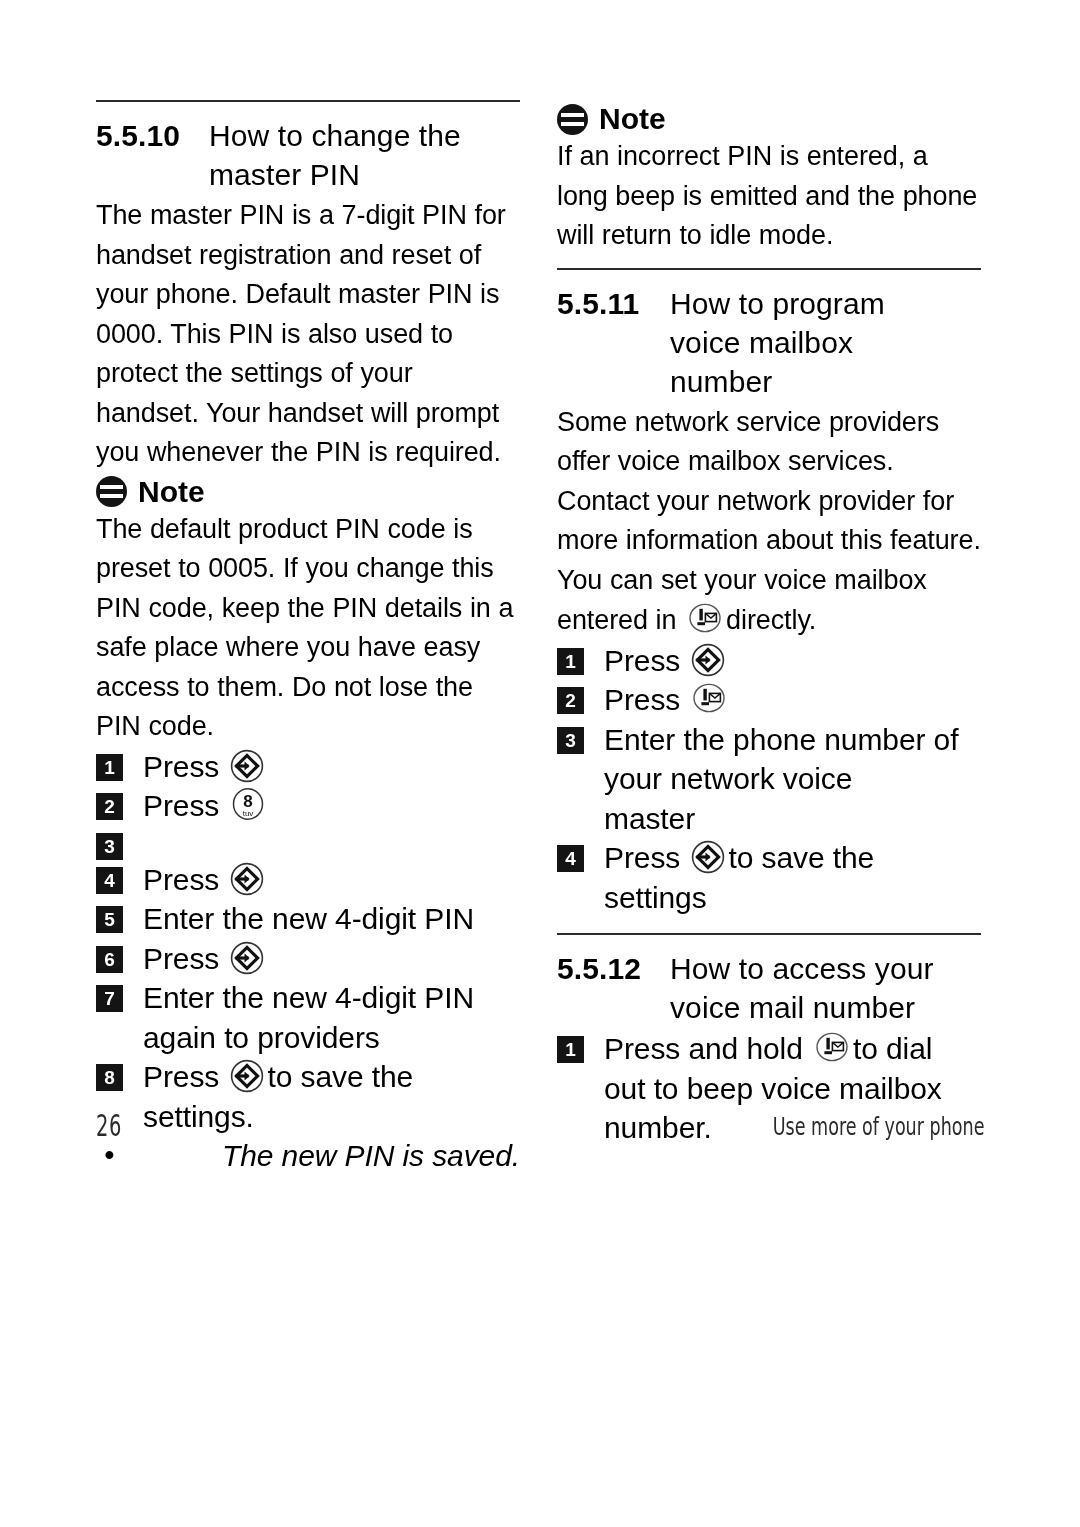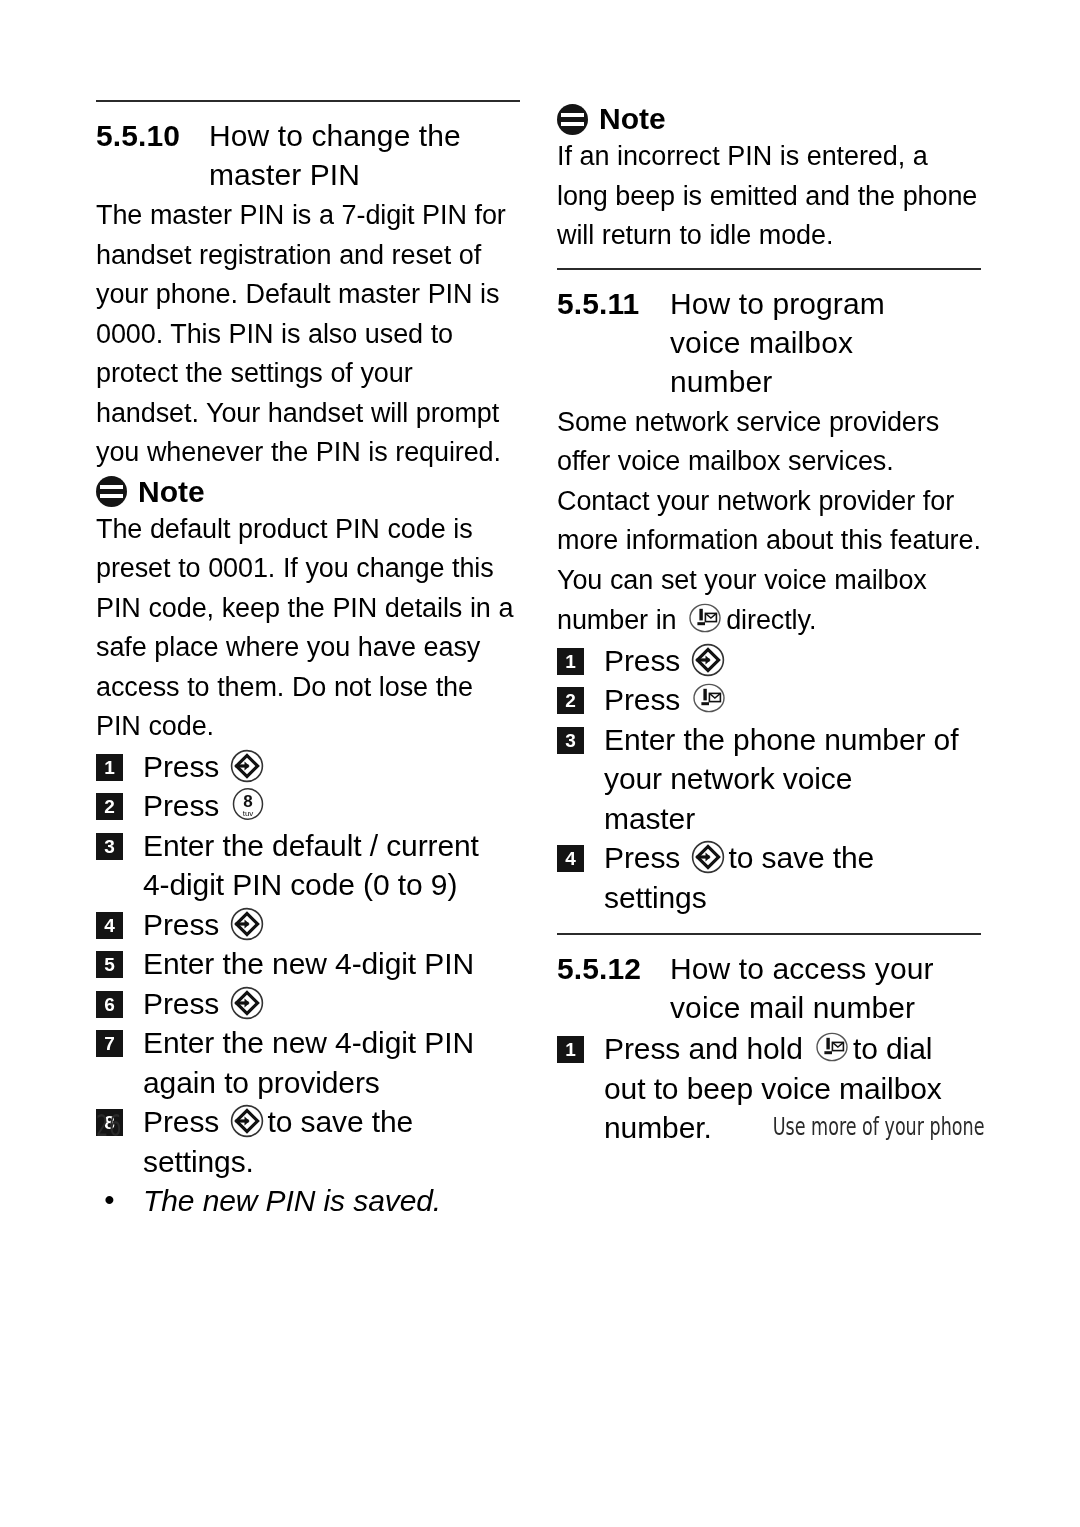--- a/index.html
+++ b/index.html
@@ -123,21 +123,21 @@
   .step-badge.bullet {
     background: transparent;
     color: #000000;
     font-size: 28px;
     line-height: 24px;
   }
   .step-text {
     flex: 1 1 auto;
     letter-spacing: -0.1px;
   }
-  .step-text.italic { font-style: italic; }
+  .step-text.italic { font-style: italic; text-align: right; }
 
   
   .key {
     display: inline-block;
     vertical-align: -6px;
     margin: 0 3px;
   }
   .key svg { display: block; }
 
   
@@ -196,21 +196,21 @@
       </span>
     </div>
 
     <p class="para">The master PIN is a 7-digit PIN for handset registration and reset of your phone. Default master PIN is 0000. This PIN is also used to protect the settings of your handset. Your handset will prompt you whenever the PIN is required.</p>
 
     <div class="note-head">
       <span class="note-icon"></span>
       <span class="note-label">Note</span>
     </div>
 
-    <p class="para">The default product PIN code is preset to 0001. If you change this PIN code, keep the PIN details in a safe place where you have easy access to them. Do not lose the PIN code.</p>
+    <p class="para">The default product PIN code is preset to 0005. If you change this PIN code, keep the PIN details in a safe place where you have easy access to them. Do not lose the PIN code.</p>
 
     <div class="steps">
 
       <div class="step">
         <span class="step-badge">1</span>
         <span class="step-text"><span>Press</span>
           <span class="key">
             <svg width="34" height="34" viewBox="0 0 34 34">
                 <circle cx="17" cy="17" r="15.4" fill="none" stroke="#333" stroke-width="1.6"></circle>
                 <g transform="translate(17,17) rotate(45)">
@@ -231,24 +231,20 @@
                 <ellipse cx="18" cy="18" rx="14.5" ry="15.2" fill="none" stroke="#333" stroke-width="1.5"></ellipse>
                 <text x="18" y="21" text-anchor="middle" font-family="Liberation Sans, sans-serif" font-size="17" font-weight="bold" fill="#111">8</text>
                 <text x="18" y="30" text-anchor="middle" font-family="Liberation Sans, sans-serif" font-size="8" fill="#111">tuv</text>
               </svg>
           </span>
         </span>
       </div>
 
       <div class="step">
         <span class="step-badge">3</span>
-        <span class="step-text">
-          <span>Enter the default / current</span><br>
-          <span>4-digit PIN code (0 to 9)</span>
-        </span>
       </div>
 
       <div class="step">
         <span class="step-badge">4</span>
         <span class="step-text"><span>Press</span>
           <span class="key">
             <svg width="34" height="34" viewBox="0 0 34 34">
                 <circle cx="17" cy="17" r="15.4" fill="none" stroke="#333" stroke-width="1.6"></circle>
                 <g transform="translate(17,17) rotate(45)">
                   <rect x="-7.5" y="-7.5" width="15" height="15" fill="none" stroke="#111" stroke-width="3.2"></rect>
@@ -328,21 +324,21 @@
 
     <div class="section-head">
       <span class="section-num">5.5.11</span>
       <span class="section-title">
         <span>How to program</span><br>
         <span>voice mailbox</span><br>
         <span>number</span>
       </span>
     </div>
 
-    <p class="para"><span>Some network service providers offer voice mailbox services. Contact your network provider for more information about this feature. You can set your voice mailbox number in</span>
+    <p class="para"><span>Some network service providers offer voice mailbox services. Contact your network provider for more information about this feature. You can set your voice mailbox entered in</span>
       <span class="key inline-key">
         <svg width="36" height="36" viewBox="0 0 36 36">
             <ellipse cx="18" cy="18" rx="15" ry="13.6" fill="none" stroke="#555" stroke-width="1.4"></ellipse>
             <rect x="12.4" y="8.8" width="3.4" height="11.6" fill="#111"></rect>
             <rect x="10.4" y="22.2" width="7.6" height="3" fill="#111"></rect>
             <rect x="18.4" y="13.4" width="11" height="8.2" fill="#fff" stroke="#111" stroke-width="1.6"></rect>
             <path d="M18.4 13.4 L23.9 18 L29.4 13.4" fill="none" stroke="#111" stroke-width="1.4"></path>
           </svg>
       </span><span>directly.</span>
     </p>

